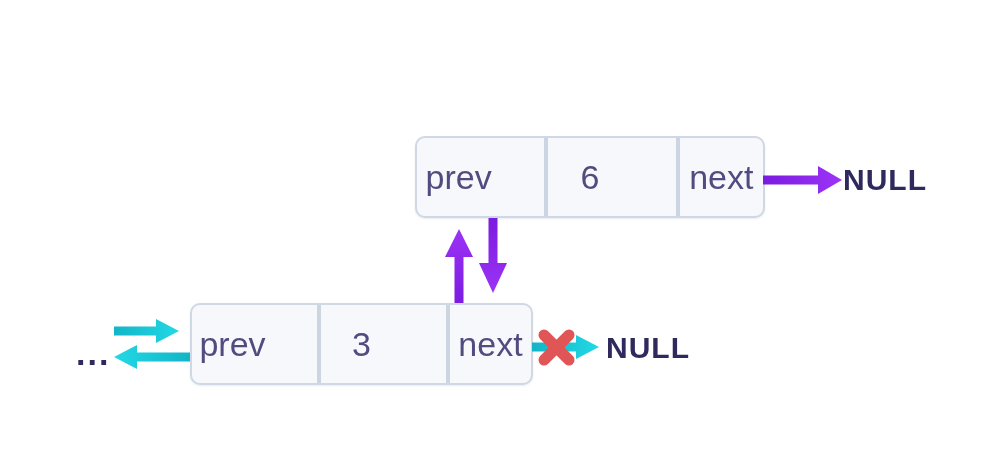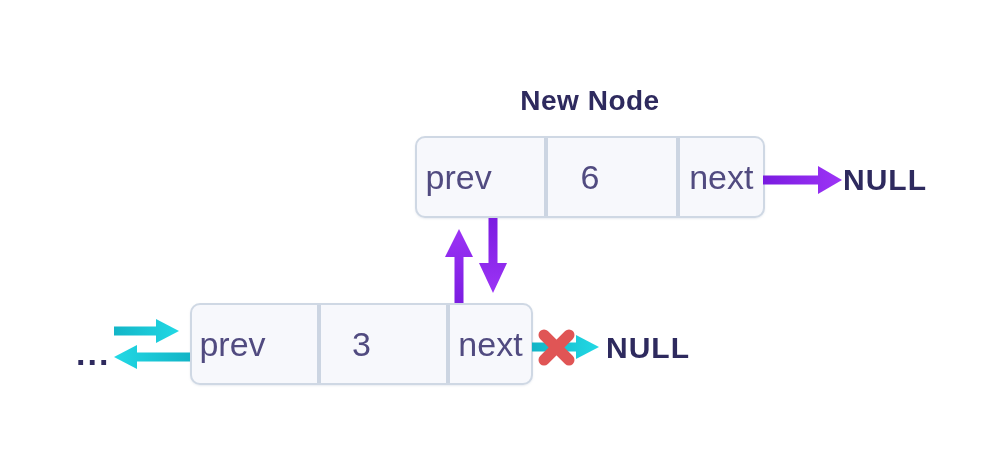--- a/index.html
+++ b/index.html
@@ -60,21 +60,20 @@
     letter-spacing: 2px;
   }
 
   svg { display: block; }
 </style>
 </head>
 <body>
 
 <div class="stage">
 
-  <div class="abs node-title">New Node</div>
 
   <div class="abs node node-new">
     <div class="cell">prev</div>
     <div class="cell">6</div>
     <div class="cell">next</div>
   </div>
 
   <svg class="abs" style="left:763px; top:165px;" width="80" height="30">
     <defs>
       <linearGradient id="gpr" gradientUnits="userSpaceOnUse" x1="0" y1="15" x2="79" y2="15">

